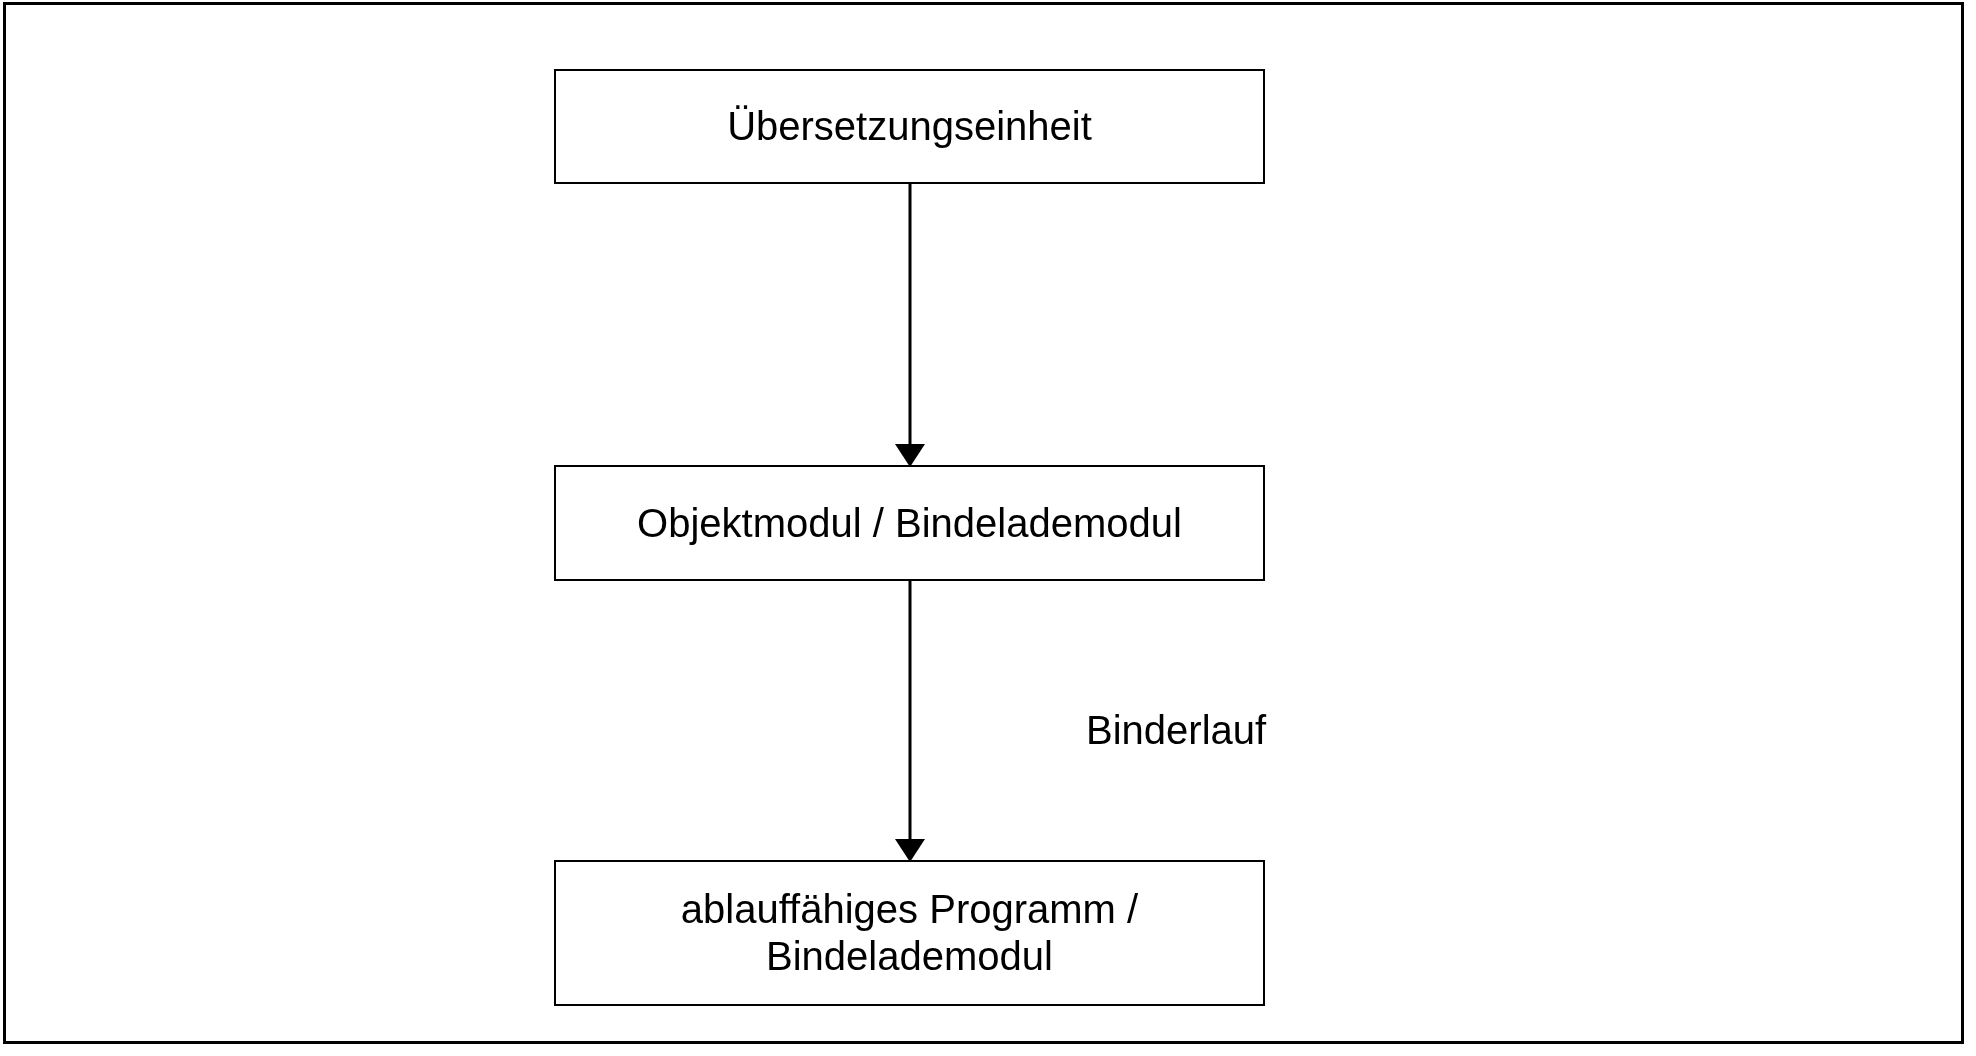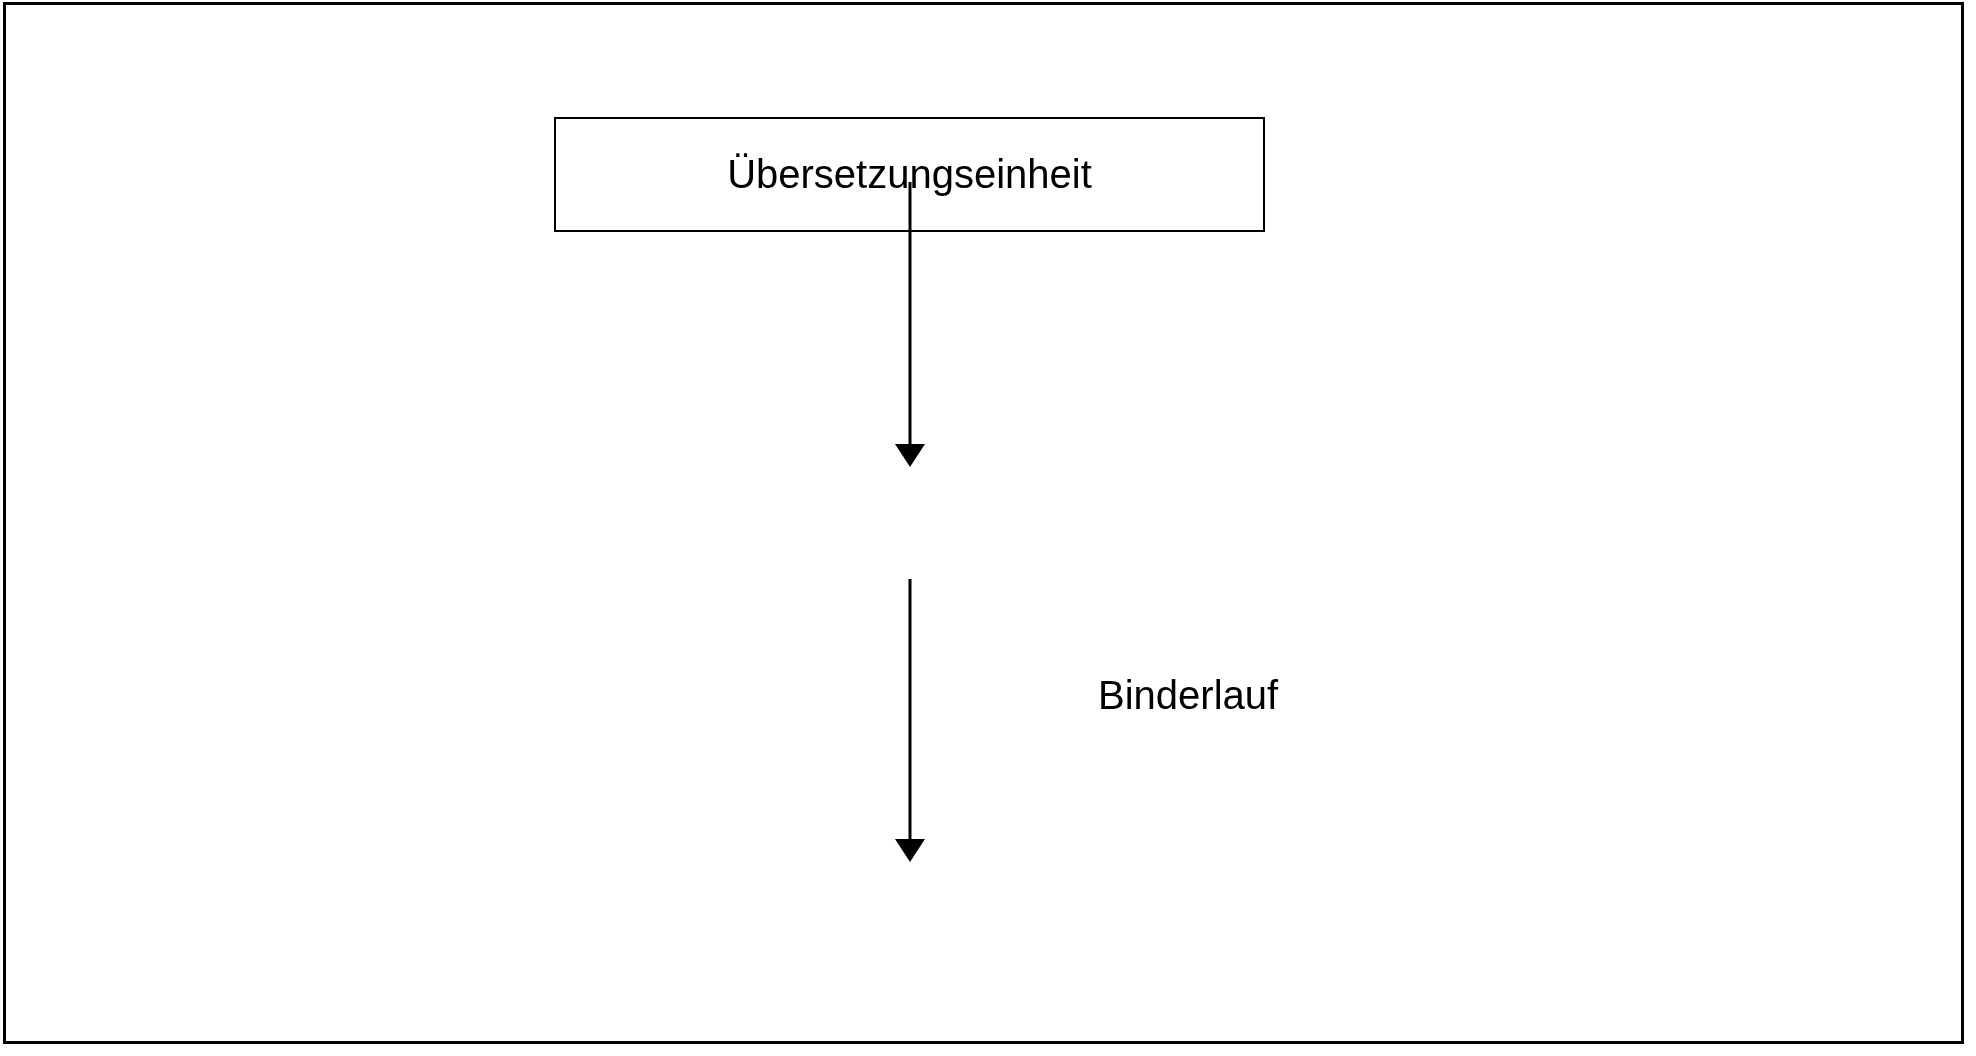--- a/index.html
+++ b/index.html
@@ -42,21 +42,20 @@
     font-size: 40px;
     line-height: 47px;
     color: #000000;
     white-space: pre-line;
   }
   #node-1 {
     left: 548px;
     top: 64px;
     width: 711px;
     height: 115px;
-    margin-top: 48px;
   }
   #node-2 {
     left: 548px;
     top: 460px;
     width: 711px;
     height: 116px;
   }
   #node-3 {
     left: 548px;
     top: 855px;
@@ -88,46 +87,52 @@
     line-height: 44px;
     color: #000000;
     white-space: nowrap;
   }
   #edge-label-1 {
     left: 1079px;
     top: 282px;
   }
   #edge-label-2 {
     left: 1080px;
-    top: 668px;
-    margin-left: 12px;
+    top: 703px;
   }
 </style>
 </head>
 <body>
 
 <div id="canvas">
 
   <div id="outer-frame">
 
     <div class="node-box" id="node-1">
       <span class="node-label">Übersetzungseinheit</span>
     </div>
 
     <div class="edge" id="edge-1">
       <svg viewBox="0 0 32 285" preserveAspectRatio="none">
         <line x1="16" y1="0" x2="16" y2="264" stroke="#000000" stroke-width="3"></line>
         <polygon points="1,262 31,262 16,285" fill="#000000"></polygon>
       </svg>
     </div>
 
+    <div class="node-box" id="node-2">
+      <span class="node-label">Objektmodul / Bindelademodul</span>
+    </div>
 
     <div class="edge" id="edge-2">
       <svg viewBox="0 0 32 283" preserveAspectRatio="none">
         <line x1="16" y1="0" x2="16" y2="262" stroke="#000000" stroke-width="3"></line>
         <polygon points="1,260 31,260 16,283" fill="#000000"></polygon>
       </svg>
     </div>
     <div class="edge-label" id="edge-label-2">Binderlauf</div>
 
+    <div class="node-box" id="node-3">
+      <span class="node-label">ablauffähiges Programm /
+Bindelademodul</span>
+    </div>
 
   </div>
 </div>
 
 </body></html>

